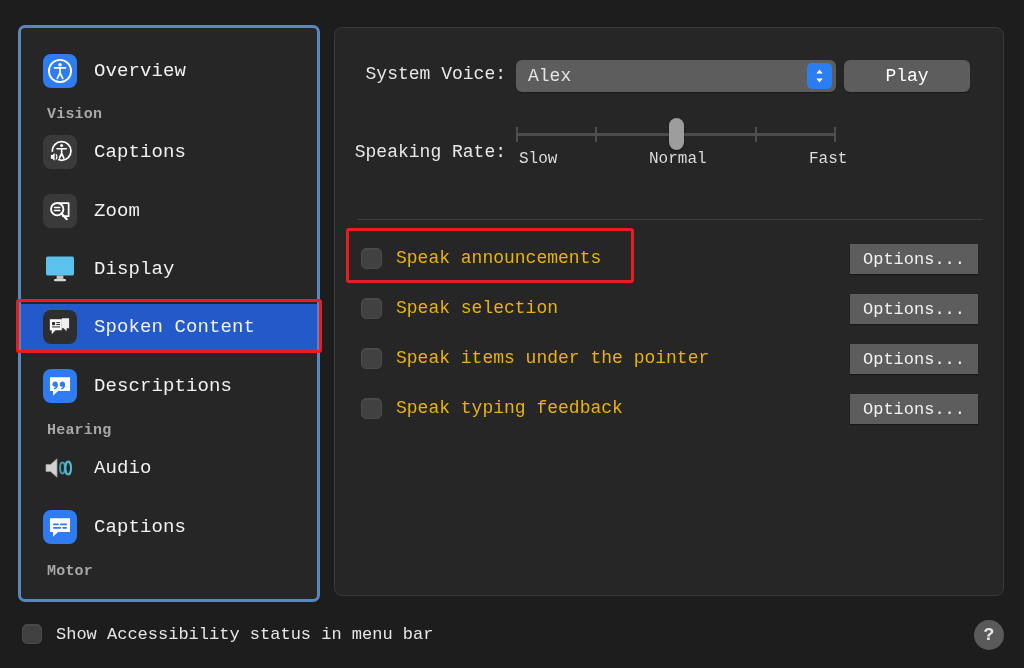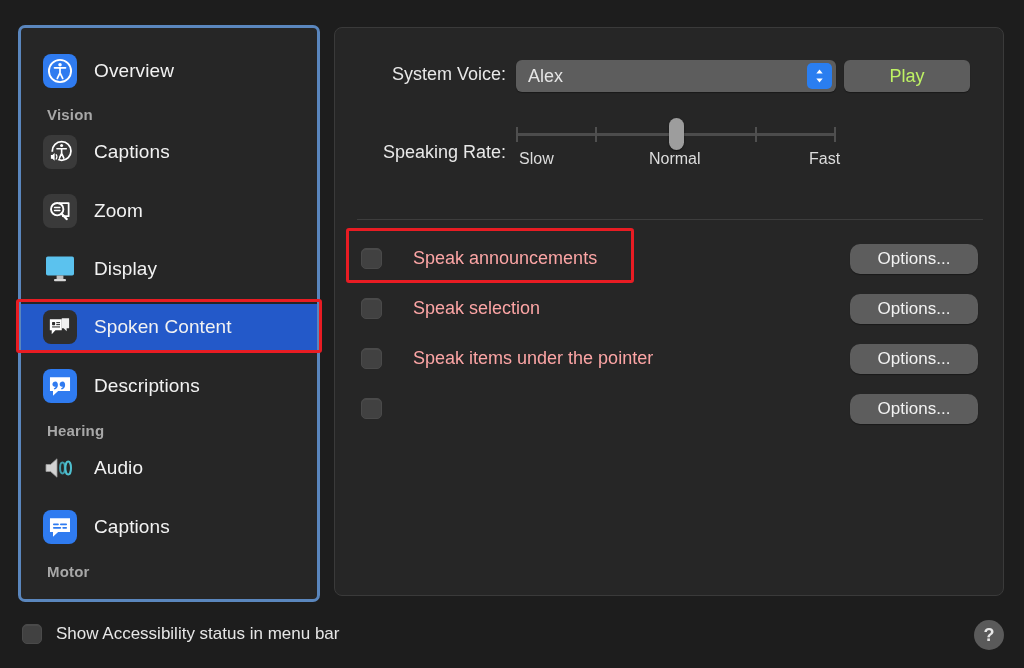--- a/index.html
+++ b/index.html
@@ -2,21 +2,21 @@
 <html><head>
 <meta charset="utf-8">
 <style>
   * { box-sizing: border-box; margin: 0; padding: 0; }
   html, body {
     width: 1024px; height: 668px;
     background: #1e1e1e;
     font-family: "Liberation Sans", sans-serif;
     overflow: hidden;
   }
-  #root { position: relative; width: 1024px; height: 668px; background: #1d1d1d; }
+  #root { position: relative; width: 1024px; height: 668px; background: #1d1d1d; font-family: Liberation Mono, monospace; }
 
   
   #sidebar-panel {
     position: absolute; left: 18px; top: 25px;
     width: 302px; height: 577px;
     background: #262626;
     border: 3px solid #5a86bd;
     border-radius: 7px;
     overflow: hidden;
   }
@@ -76,21 +76,21 @@
     position: absolute; right: 4px; top: 3px;
     width: 25px; height: 26px;
     background: #2a7ef0; border-radius: 5px;
     display: flex; flex-direction: column;
     align-items: center; justify-content: center;
   }
   #play-button {
     position: absolute; left: 509px; top: 32px;
     width: 126px; height: 32px;
     background: #5d5d5d; border-radius: 6px;
-    color: #bef264; font-size: 18px;
+    color: #ffffff; font-size: 18px;
     display: flex; align-items: center; justify-content: center;
     box-shadow: 0 1px 1px rgba(0,0,0,.35);
   }
 
   
   #rate-slider { position: absolute; left: 181px; top: 95px; width: 320px; height: 22px; }
   #rate-track {
     position: absolute; left: 0; top: 10px; width: 320px; height: 3px;
     background: #4c4c4c; border-radius: 2px;
   }
@@ -116,25 +116,25 @@
 
   
   .cb-row { position: absolute; left: 26px; height: 24px; display: flex; align-items: center; }
   .cbox {
     width: 21px; height: 21px; border-radius: 5px;
     background: #414141;
     border: 1px solid #4a4a4a;
     box-shadow: inset 0 1px 1px rgba(255,255,255,.06);
     flex: 0 0 auto;
   }
-  .cb-text { margin-left: 31px; color: #fca5a5; font-size: 18px; white-space: nowrap; }
+  .cb-text { margin-left: 14px; color: #eab308; font-size: 18px; white-space: nowrap; }
   .opt-btn {
     position: absolute; left: 515px;
     width: 128px; height: 30px;
-    background: #5d5d5d; border-radius: 10px;
+    background: #5d5d5d; border-radius: 0;
     color: #f2f2f2; font-size: 17px;
     display: flex; align-items: center; justify-content: center;
     box-shadow: 0 1px 1px rgba(0,0,0,.35);
   }
 
   
   #footer-check {
     position: absolute; left: 22px; top: 624px;
     display: flex; align-items: center; text-align: right;
   }
@@ -307,20 +307,21 @@
     <div class="opt-btn" style="top:266px">Options...</div>
 
     <div class="cb-row" style="top:318px">
       <span class="cbox"></span>
       <span class="cb-text">Speak items under the pointer</span>
     </div>
     <div class="opt-btn" style="top:316px">Options...</div>
 
     <div class="cb-row" style="top:368px">
       <span class="cbox"></span>
+      <span class="cb-text">Speak typing feedback</span>
     </div>
     <div class="opt-btn" style="top:366px">Options...</div>
   </div>
 
   <div class="redbox" style="left:346px; top:228px; width:288px; height:55px;"></div>
 
   <div id="footer-check">
     <span class="cbox"></span>
     <span id="footer-label">Show Accessibility status in menu bar</span>
   </div>

